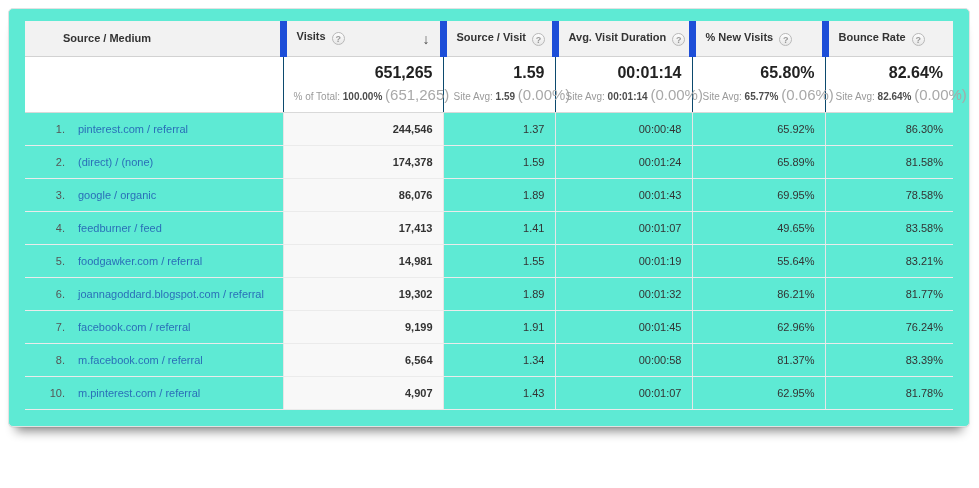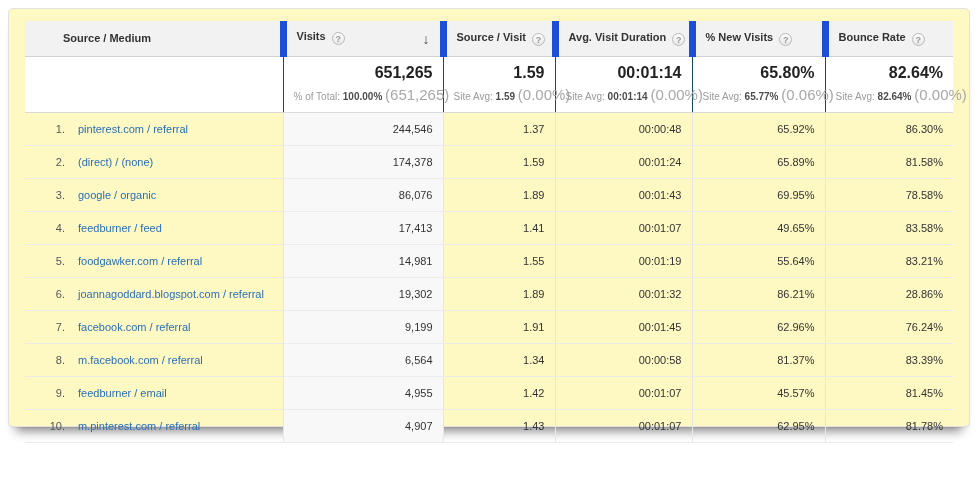--- a/index.html
+++ b/index.html
@@ -6,21 +6,21 @@
   html, body { background: #fff; }
   body {
     font-family: "Liberation Sans", "DejaVu Sans", sans-serif;
     width: 979px; height: 488px; overflow: hidden;
   }
   .stage { position: relative; width: 979px; height: 488px; background: #fff; }
 
   
   .card {
     position: absolute; left: 8px; top: 8px; width: 962px; height: 419px;
-    background: #fef9c3;
+    background: #5eead4;
     border: 1px solid #e2e2e2;
     border-radius: 5px;
     box-shadow: 0 1px 1px rgba(0,0,0,0.06), 0 12px 10px -8px rgba(0,0,0,0.48);
   }
   .card::before, .card::after {
     content: ""; position: absolute; z-index: -1; bottom: 12px; width: 46%; height: 18px;
     box-shadow: 0 9px 8px rgba(0,0,0,0.30);
   }
   .card::before { left: 10px; transform: skewY(-0.8deg); }
   .card::after  { right: 10px; transform: skewY(0.8deg); }
@@ -68,21 +68,21 @@
 
   
   tbody tr.data td {
     border-bottom: 1px solid #ebebeb;
     border-left: 1px solid #e6e6e6;
     height: 33px; padding: 0 10px;
     text-align: right; vertical-align: middle; white-space: nowrap;
     color: #333;
   }
   tbody tr.data td:first-child { border-left: none; text-align: left; padding-left: 0; }
-  tbody tr.data td.visits-cell { background: #f8f8f8; font-weight: normal; padding-left: 6px; }
+  tbody tr.data td.visits-cell { background: #f8f8f8; font-weight: bold; padding-left: 6px; }
 
   .rank { display: inline-block; width: 40px; text-align: right; color: #555; margin-right: 13px; }
   a.src-link { color: #2a6fb8; text-decoration: none; cursor: pointer; }
 </style>
 </head>
 <body>
 
 <div class="stage">
   <div class="card">
     <table class="ga">
@@ -191,21 +191,21 @@
     <td>83.21%</td>
   </tr>
           <tr class="data">
     <td>
       <span class="rank">6.</span><a class="src-link">joannagoddard.blogspot.com / referral</a>
     </td>
     <td class="visits-cell">19,302</td>
     <td>1.89</td>
     <td>00:01:32</td>
     <td>86.21%</td>
-    <td>28.86%</td>
+    <td>81.77%</td>
   </tr>
           <tr class="data">
     <td>
       <span class="rank">7.</span><a class="src-link">facebook.com / referral</a>
     </td>
     <td class="visits-cell">9,199</td>
     <td>1.91</td>
     <td>00:01:45</td>
     <td>62.96%</td>
     <td>76.24%</td>
@@ -215,30 +215,20 @@
       <span class="rank">8.</span><a class="src-link">m.facebook.com / referral</a>
     </td>
     <td class="visits-cell">6,564</td>
     <td>1.34</td>
     <td>00:00:58</td>
     <td>81.37%</td>
     <td>83.39%</td>
   </tr>
           <tr class="data">
     <td>
-      <span class="rank">9.</span><a class="src-link">feedburner / email</a>
-    </td>
-    <td class="visits-cell">4,955</td>
-    <td>1.42</td>
-    <td>00:01:07</td>
-    <td>45.57%</td>
-    <td>81.45%</td>
-  </tr>
-          <tr class="data">
-    <td>
       <span class="rank">10.</span><a class="src-link">m.pinterest.com / referral</a>
     </td>
     <td class="visits-cell">4,907</td>
     <td>1.43</td>
     <td>00:01:07</td>
     <td>62.95%</td>
     <td>81.78%</td>
   </tr>
         </tbody>
     </table>

